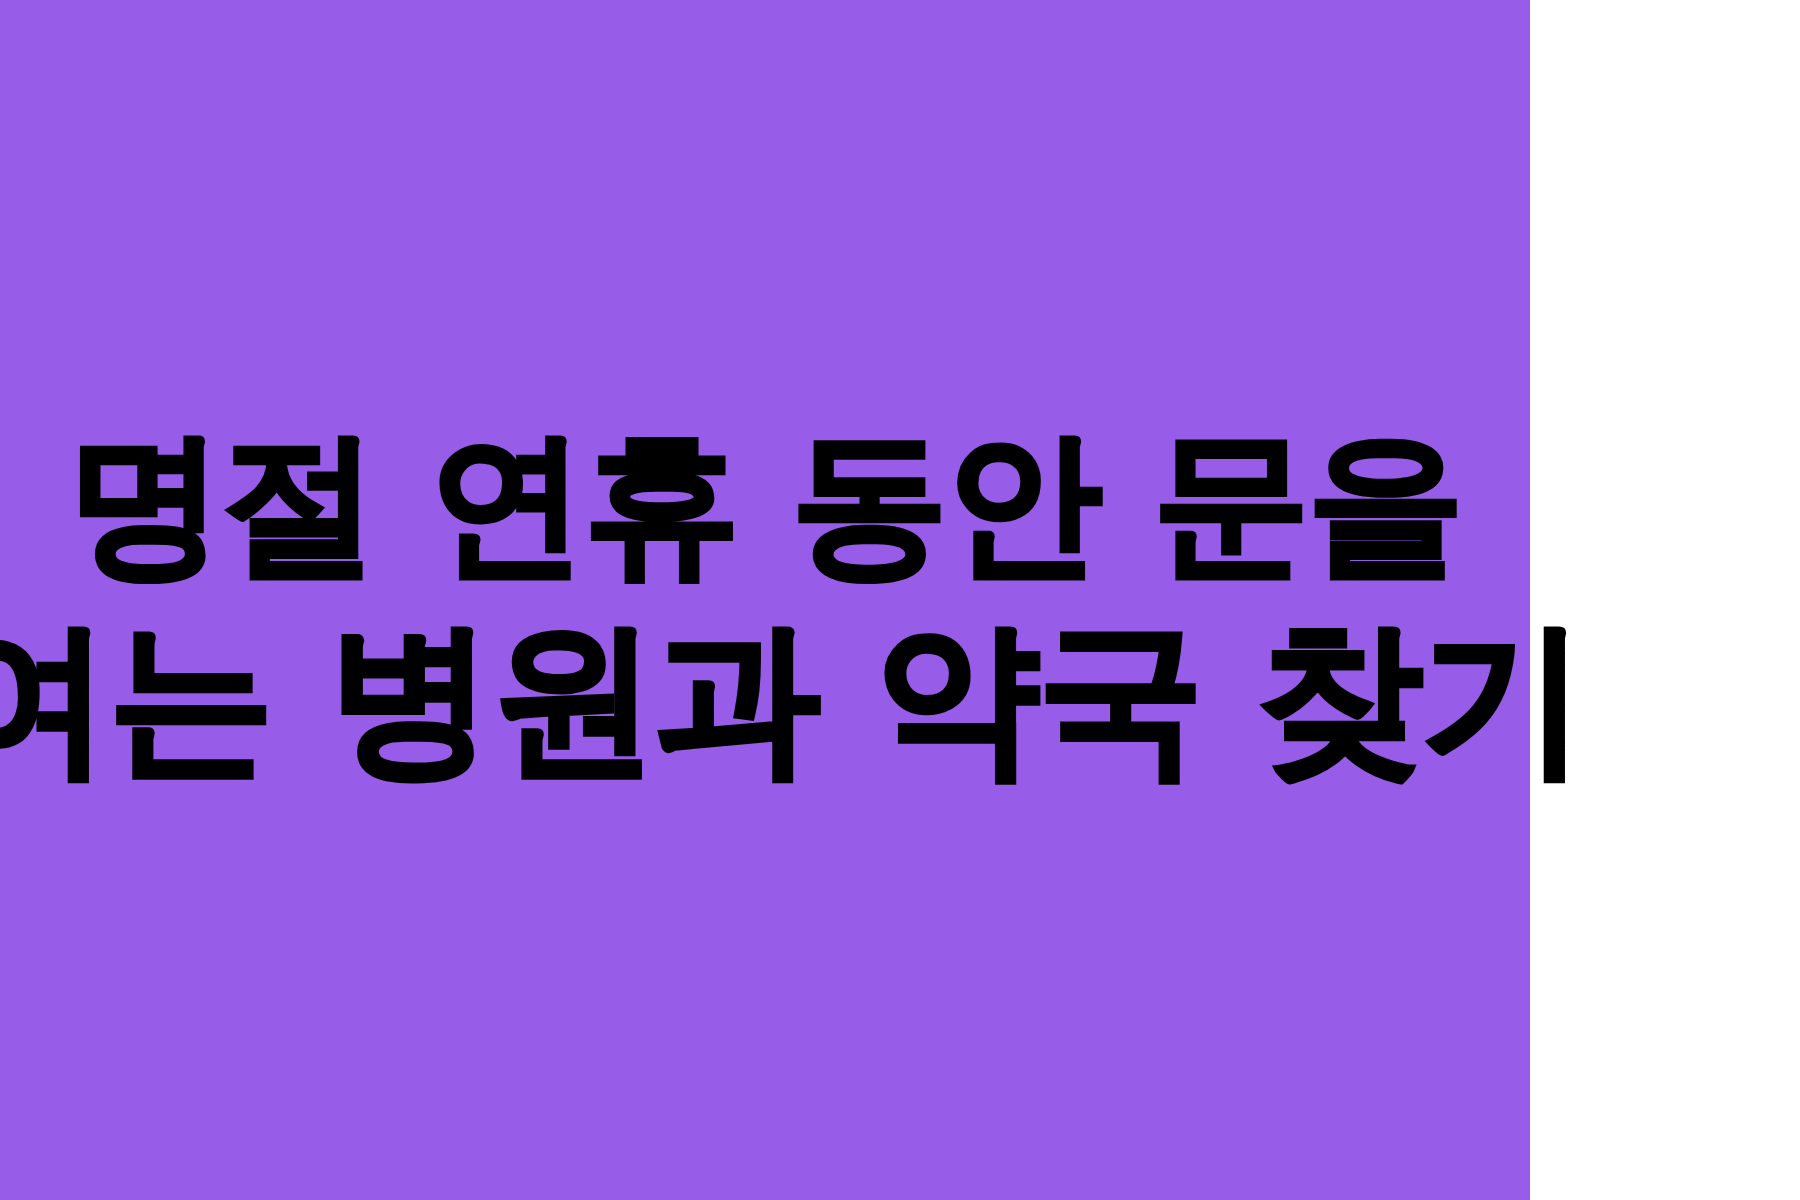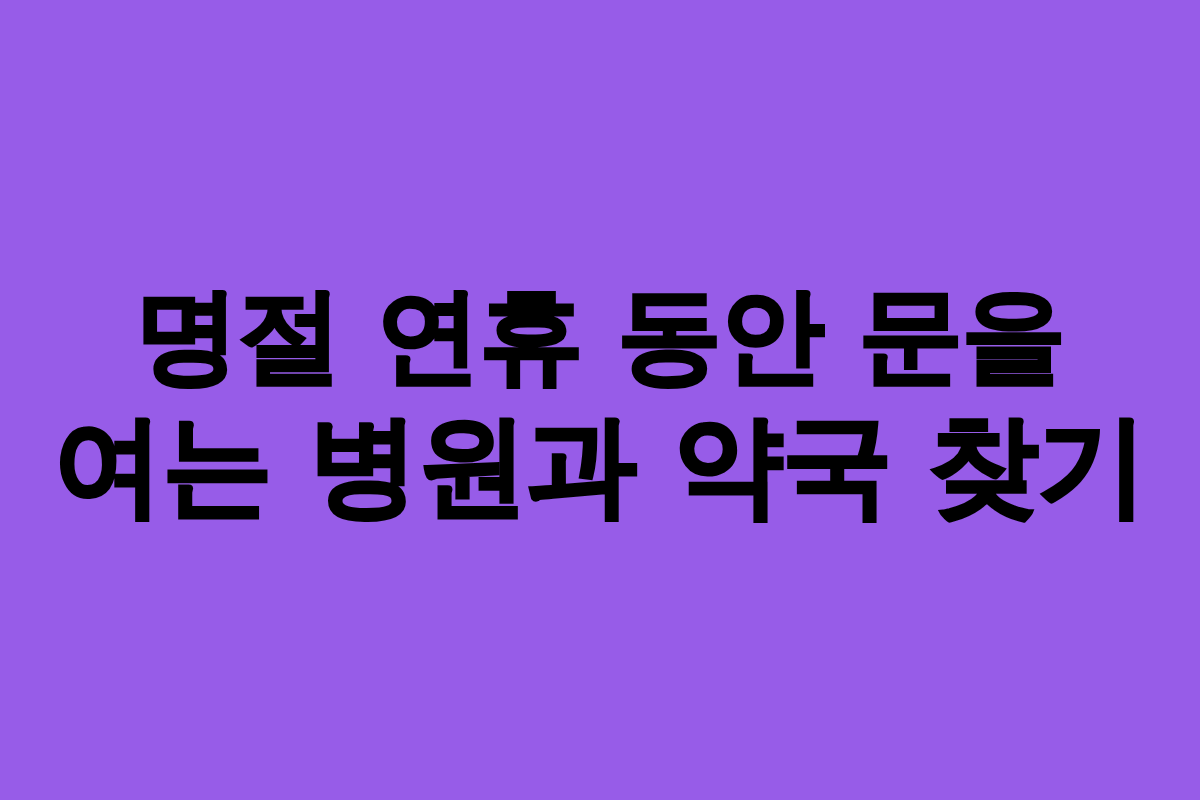--- a/index.html
+++ b/index.html
@@ -10,21 +10,21 @@
 
   body {
     width: 1200px;
     height: 800px;
     overflow: hidden;
     font-family: "DejaVu Sans", "Liberation Sans", sans-serif;
   }
 
   .thumbnail-canvas {
     position: relative;
-    width: 1200px;
+    width: 1020px;
     height: 800px;
     box-sizing: border-box;
     display: flex;
     align-items: center;
     justify-content: center;
     background-color: #975CE8;
   }
 
   .headline-block {
     width: 1200px;

